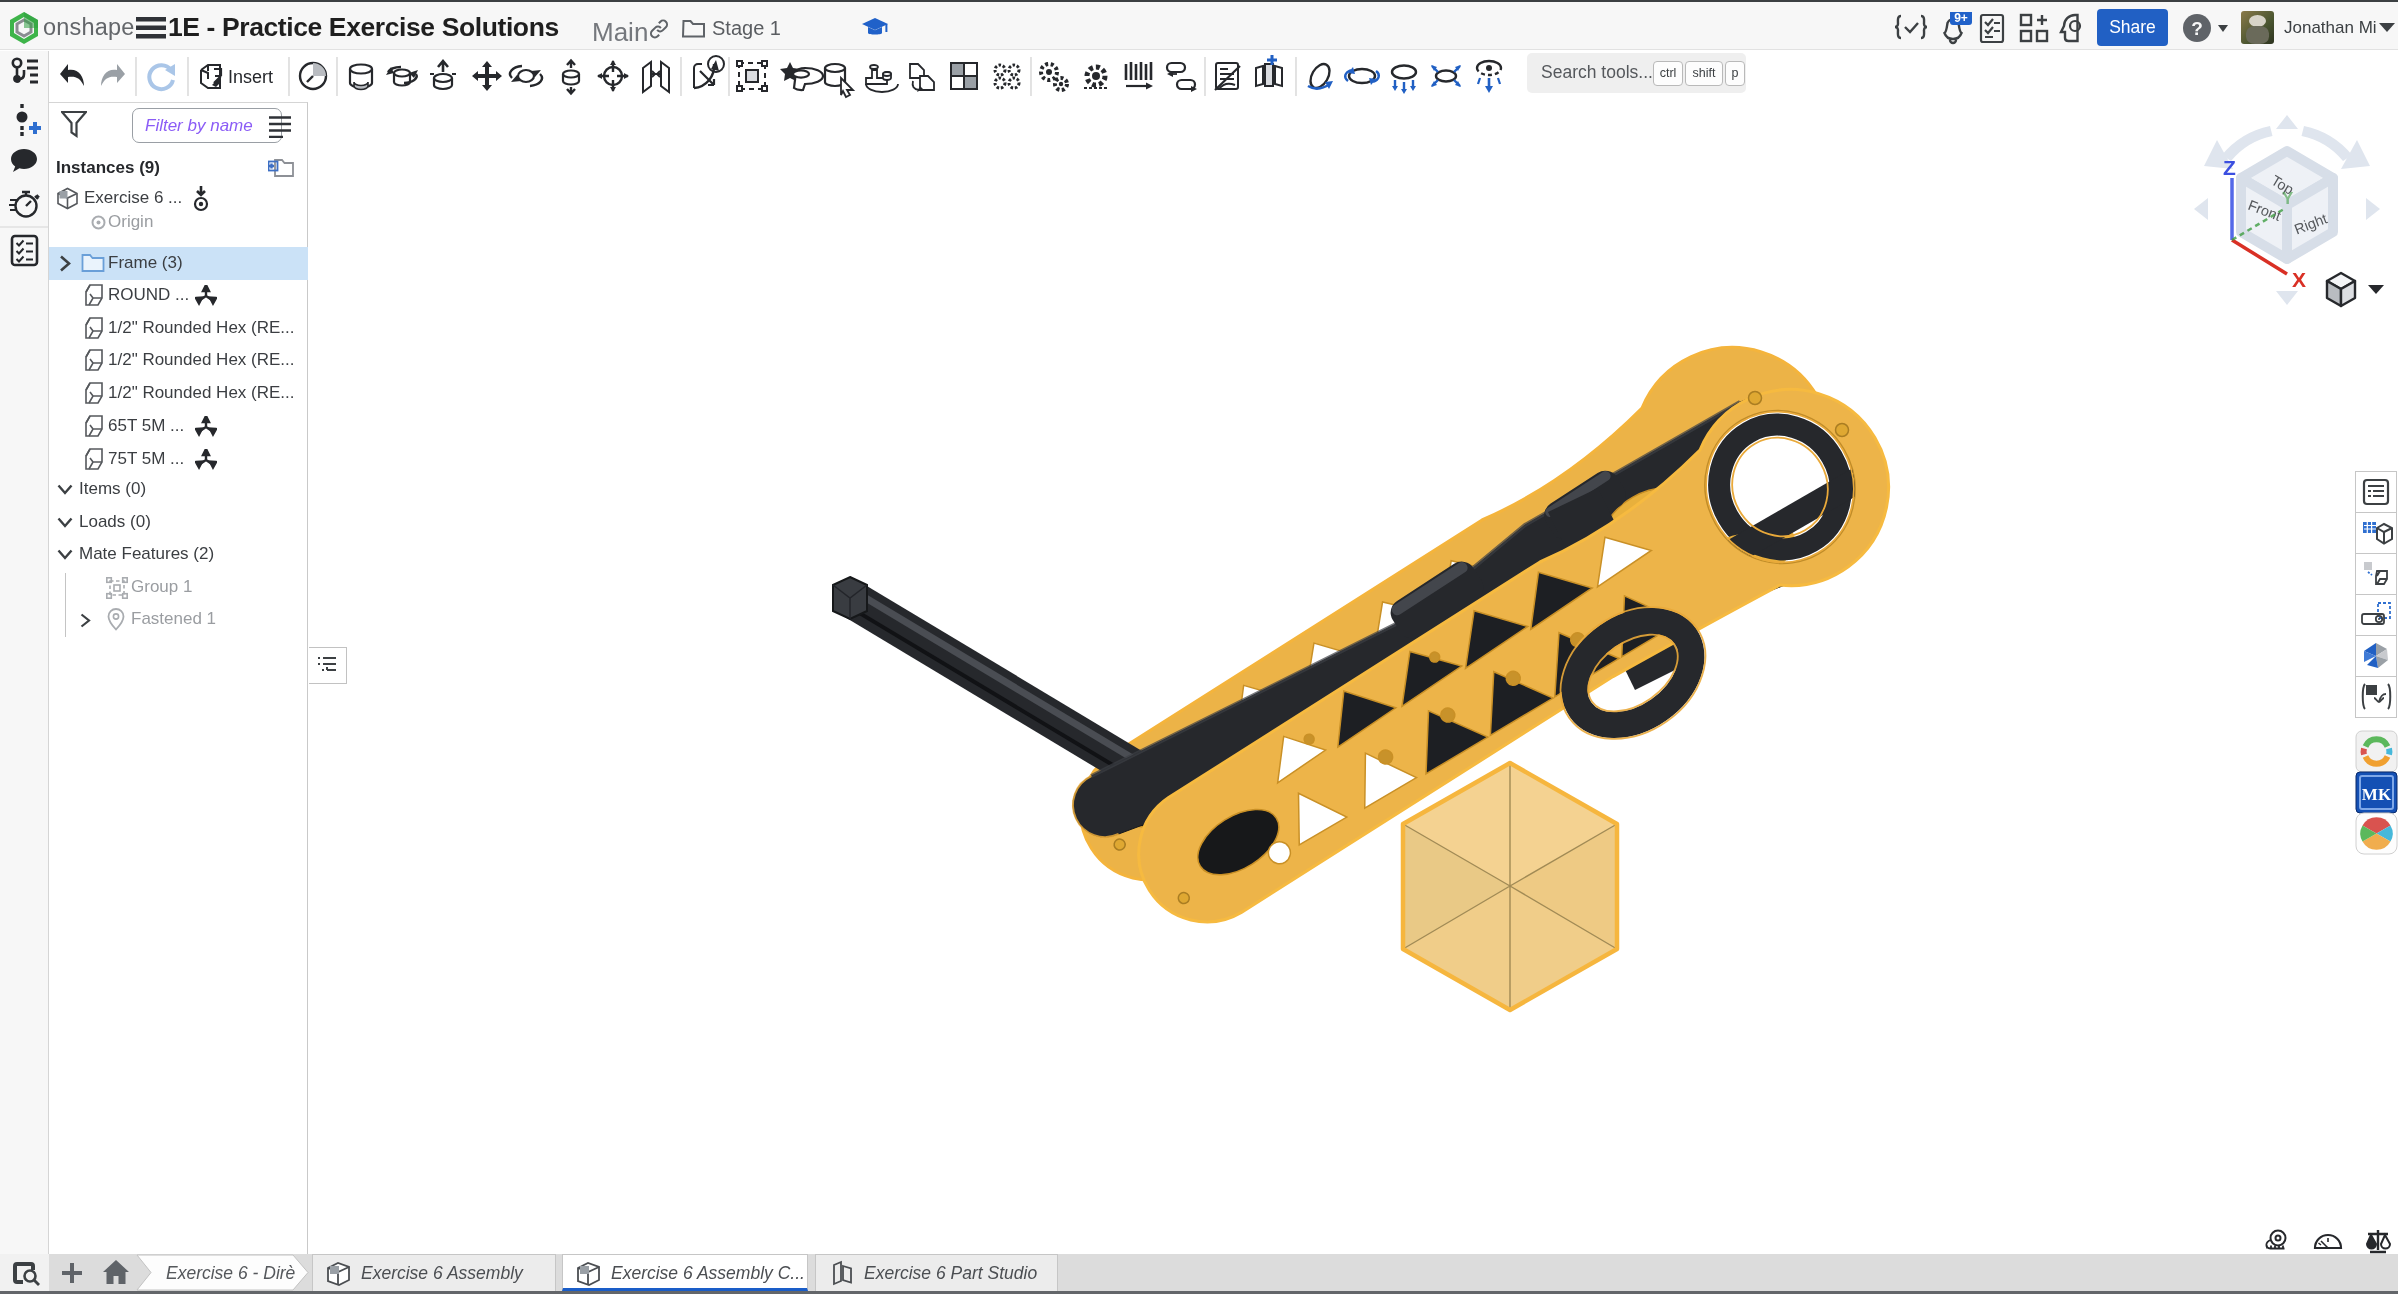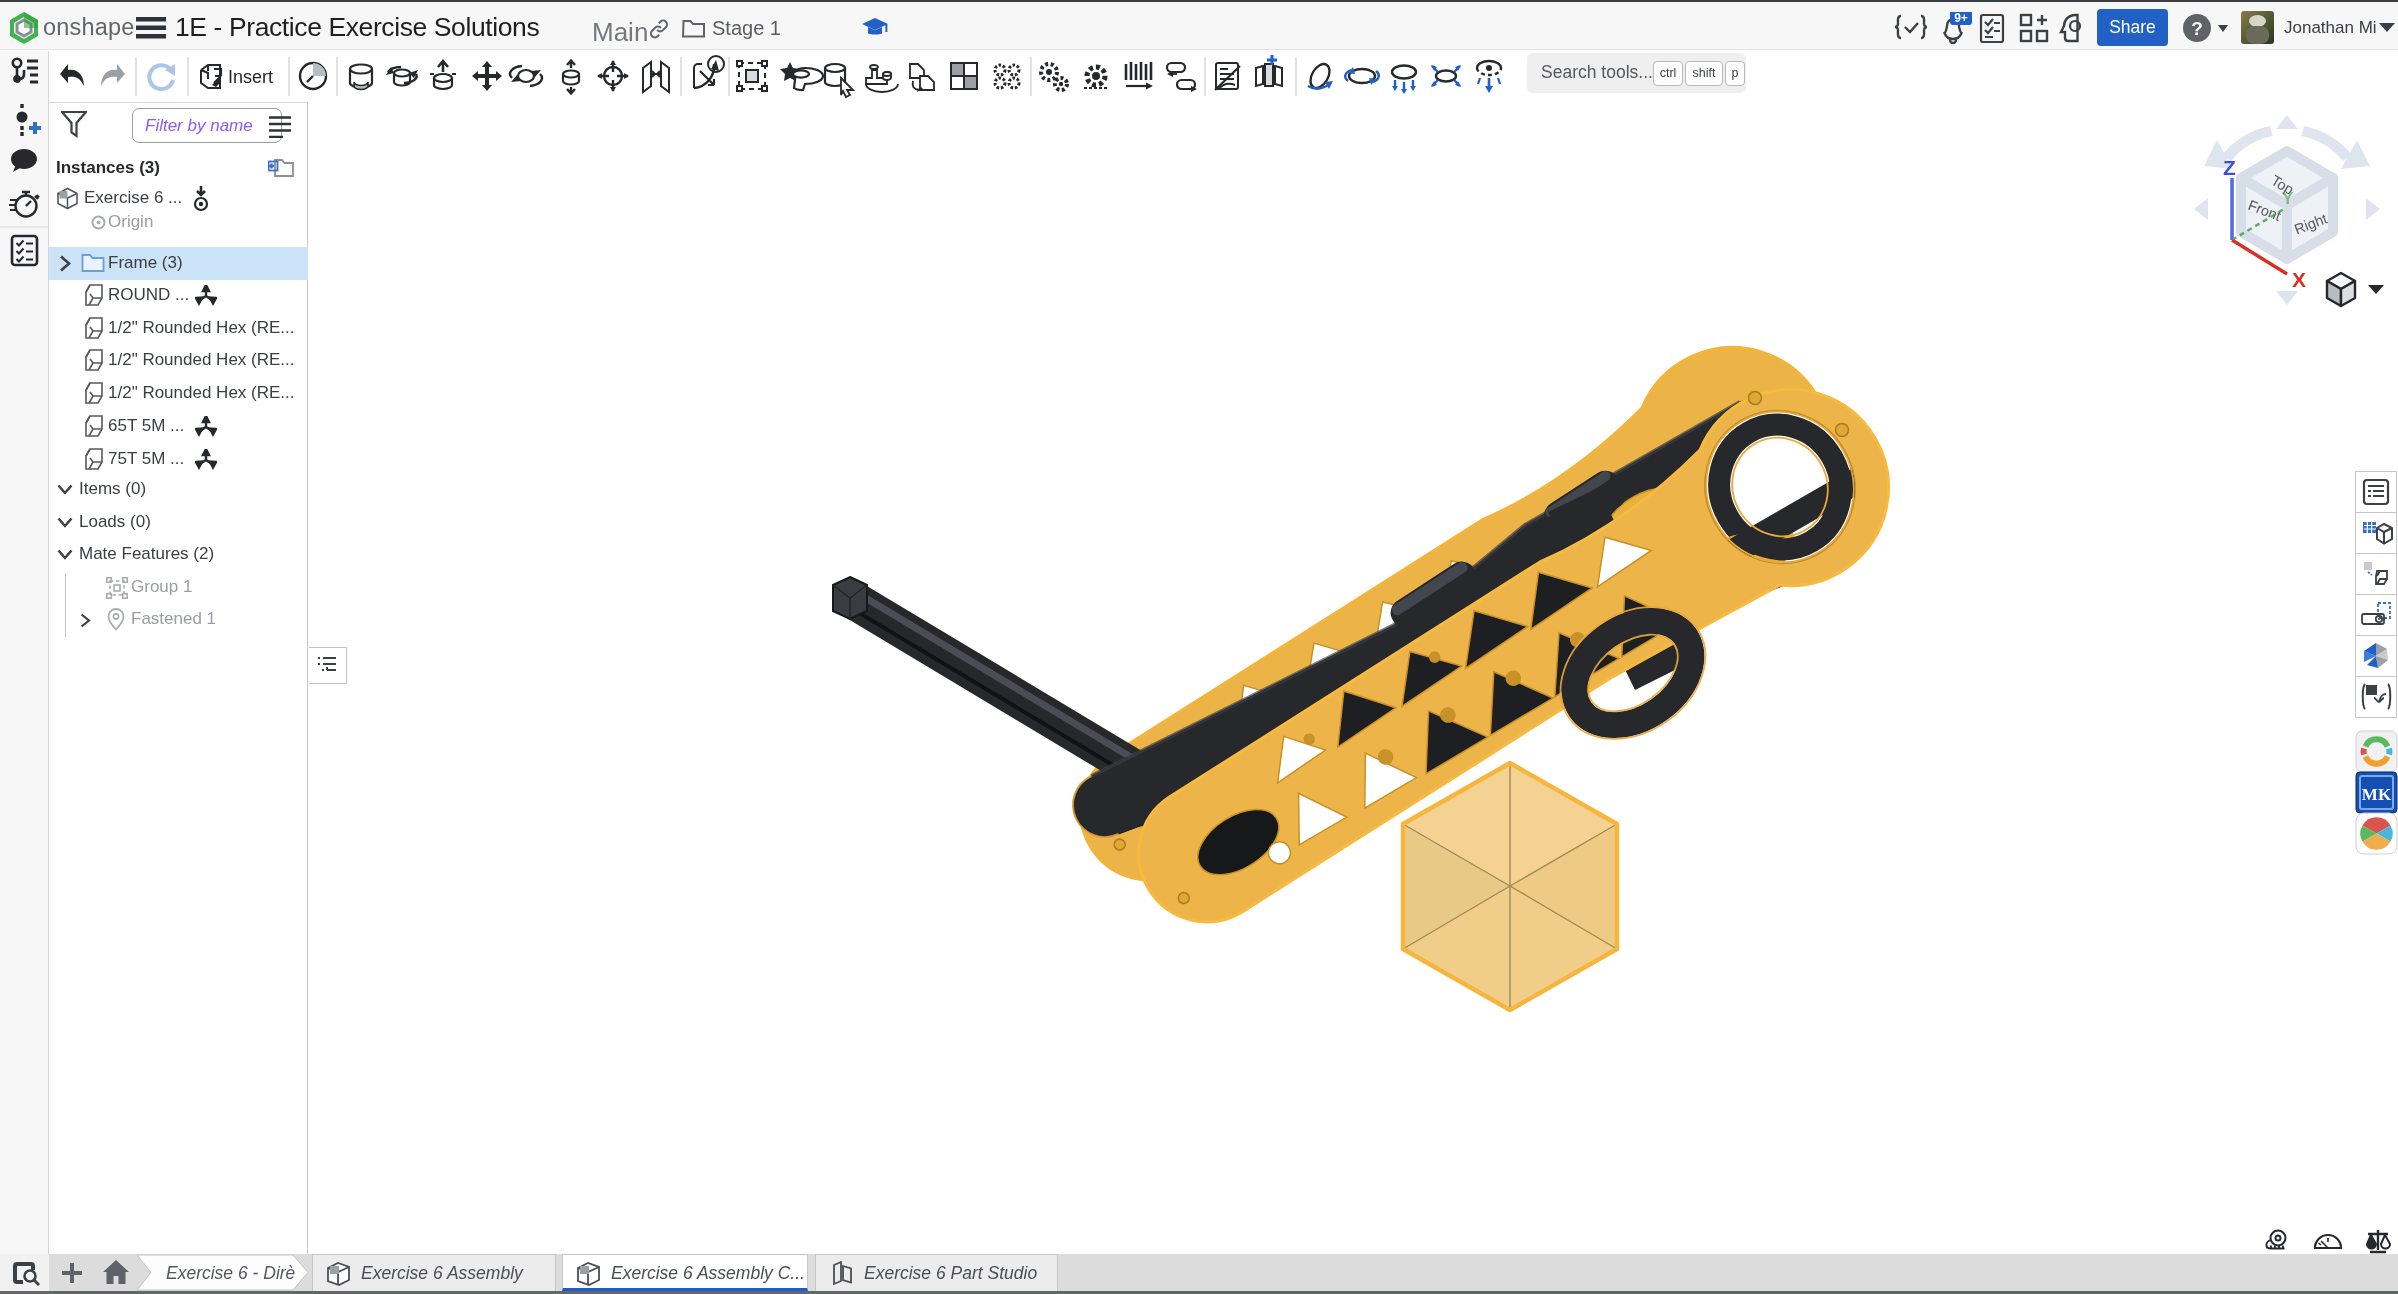--- a/index.html
+++ b/index.html
@@ -4,21 +4,21 @@
 <style>
   * { margin:0; padding:0; box-sizing:border-box; }
   html,body { width:2398px; height:1294px; overflow:hidden; background:#fff;
     font-family:"Liberation Sans", sans-serif; }
   .abs { position:absolute; }
   #page { position:relative; width:2398px; height:1294px; }
 
   
   #topbar { position:absolute; left:0; top:0; width:2398px; height:50px;
     background:#f7f7f7; border-top:2px solid #3c4043; border-bottom:1px solid #e2e2e2; }
-  #title { position:absolute; left:175px; top:10px; font-size:26.5px; font-weight:normal; color:#1f1f1f; letter-spacing:-0.4px; }
+  #title { position:absolute; left:168px; top:10px; font-size:26.5px; font-weight:bold; color:#1f1f1f; letter-spacing:-0.4px; }
   #doclabel { position:absolute; left:592px; top:15px; font-size:26px; color:#75787d; }
   #stage1 { position:absolute; left:712px; top:15px; font-size:20px; color:#5a5d61; }
   #onshapetxt { position:absolute; left:43px; top:12px; font-size:23.5px; color:#63666a; letter-spacing:0.2px; }
 
   
   #toolbar { position:absolute; left:0; top:51px; width:2398px; height:51px; background:#ffffff; }
 
   
   #lstrip { position:absolute; left:0; top:51px; width:49px; height:1203px;
     background:#f7f7f7; border-right:1px solid #d5d5d5; }
@@ -403,21 +403,21 @@
     <svg class="abs" style="left:12px;top:8px" width="26" height="28" viewBox="0 0 26 28" fill="none" stroke="#3c4043" stroke-width="2.2">
       <path d="M1 1 h24 l-9.5 11 v13 l-5 -3.5 v-9.5 z"></path>
     </svg>
     <div id="filterbox">Filter by name</div>
     <svg class="abs" style="left:219px;top:11px" width="24" height="24" viewBox="0 0 24 24" stroke="#2f3237" stroke-width="2.6">
       <path d="M1 3.5 h22 M1 10 h22 M1 16.5 h22 M1 23 h14"></path>
     </svg>
     <div id="tree">
 
       <div class="trow" style="top:50px;font-weight:bold;color:#26282c;">
-          <span class="lbl" style="left:7px;">Instances (3)</span>
+          <span class="lbl" style="left:7px;">Instances (9)</span>
         <svg class="abs" style="left:219px;top:3px" width="26" height="22" viewBox="0 0 26 22">
           <path d="M7 4 h7 l2.5 3 h8.5 v13 h-18 z" fill="none" stroke="#8d9096" stroke-width="1.8"></path>
           <path d="M6 10 h-5 M3.5 7.5 v5" stroke="#3d6fc4" stroke-width="2.4" fill="none"></path>
           <rect x="0.5" y="5.5" width="9" height="9" fill="none" stroke="#3d6fc4" stroke-width="1.8"></rect>
         </svg>
       </div>
 
       <div class="trow" style="top:80px;">
         <svg class="abs" style="left:7px;top:4px" width="23" height="23" viewBox="0 0 23 23">
           <path d="M2 6.5 L11.5 1.5 l9.5 5 v10 l-9.5 5 l-9.5-5 z" fill="#fff" stroke="#55585c" stroke-width="1.6"></path>

